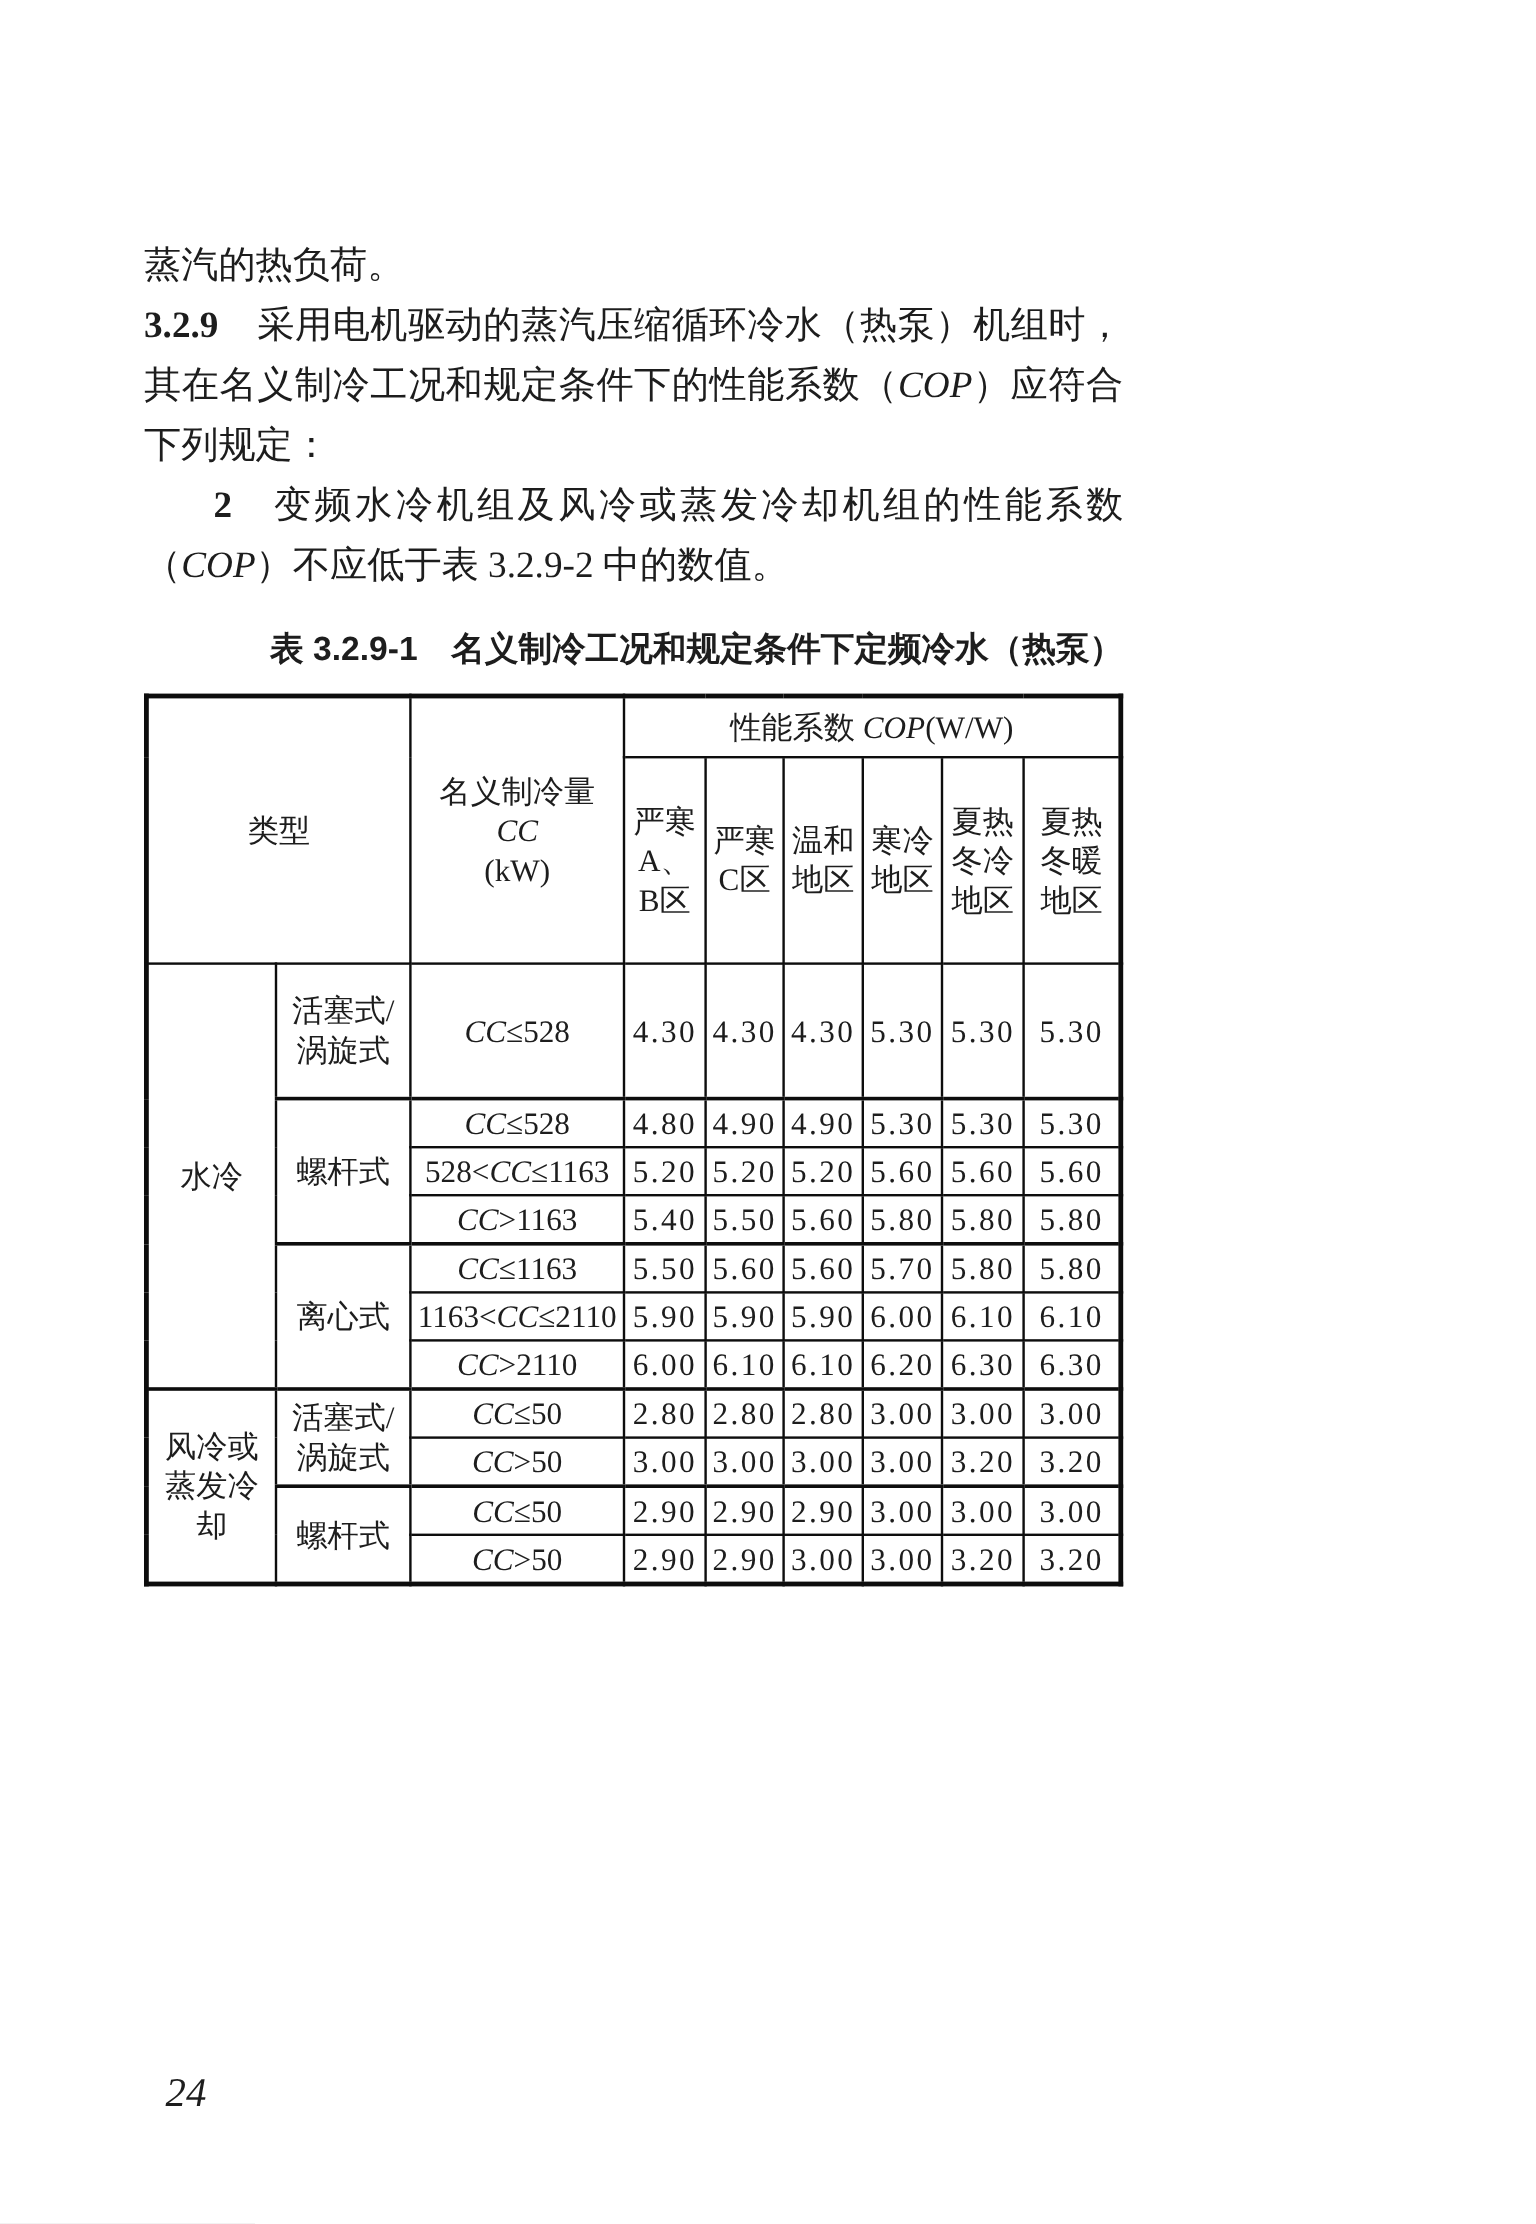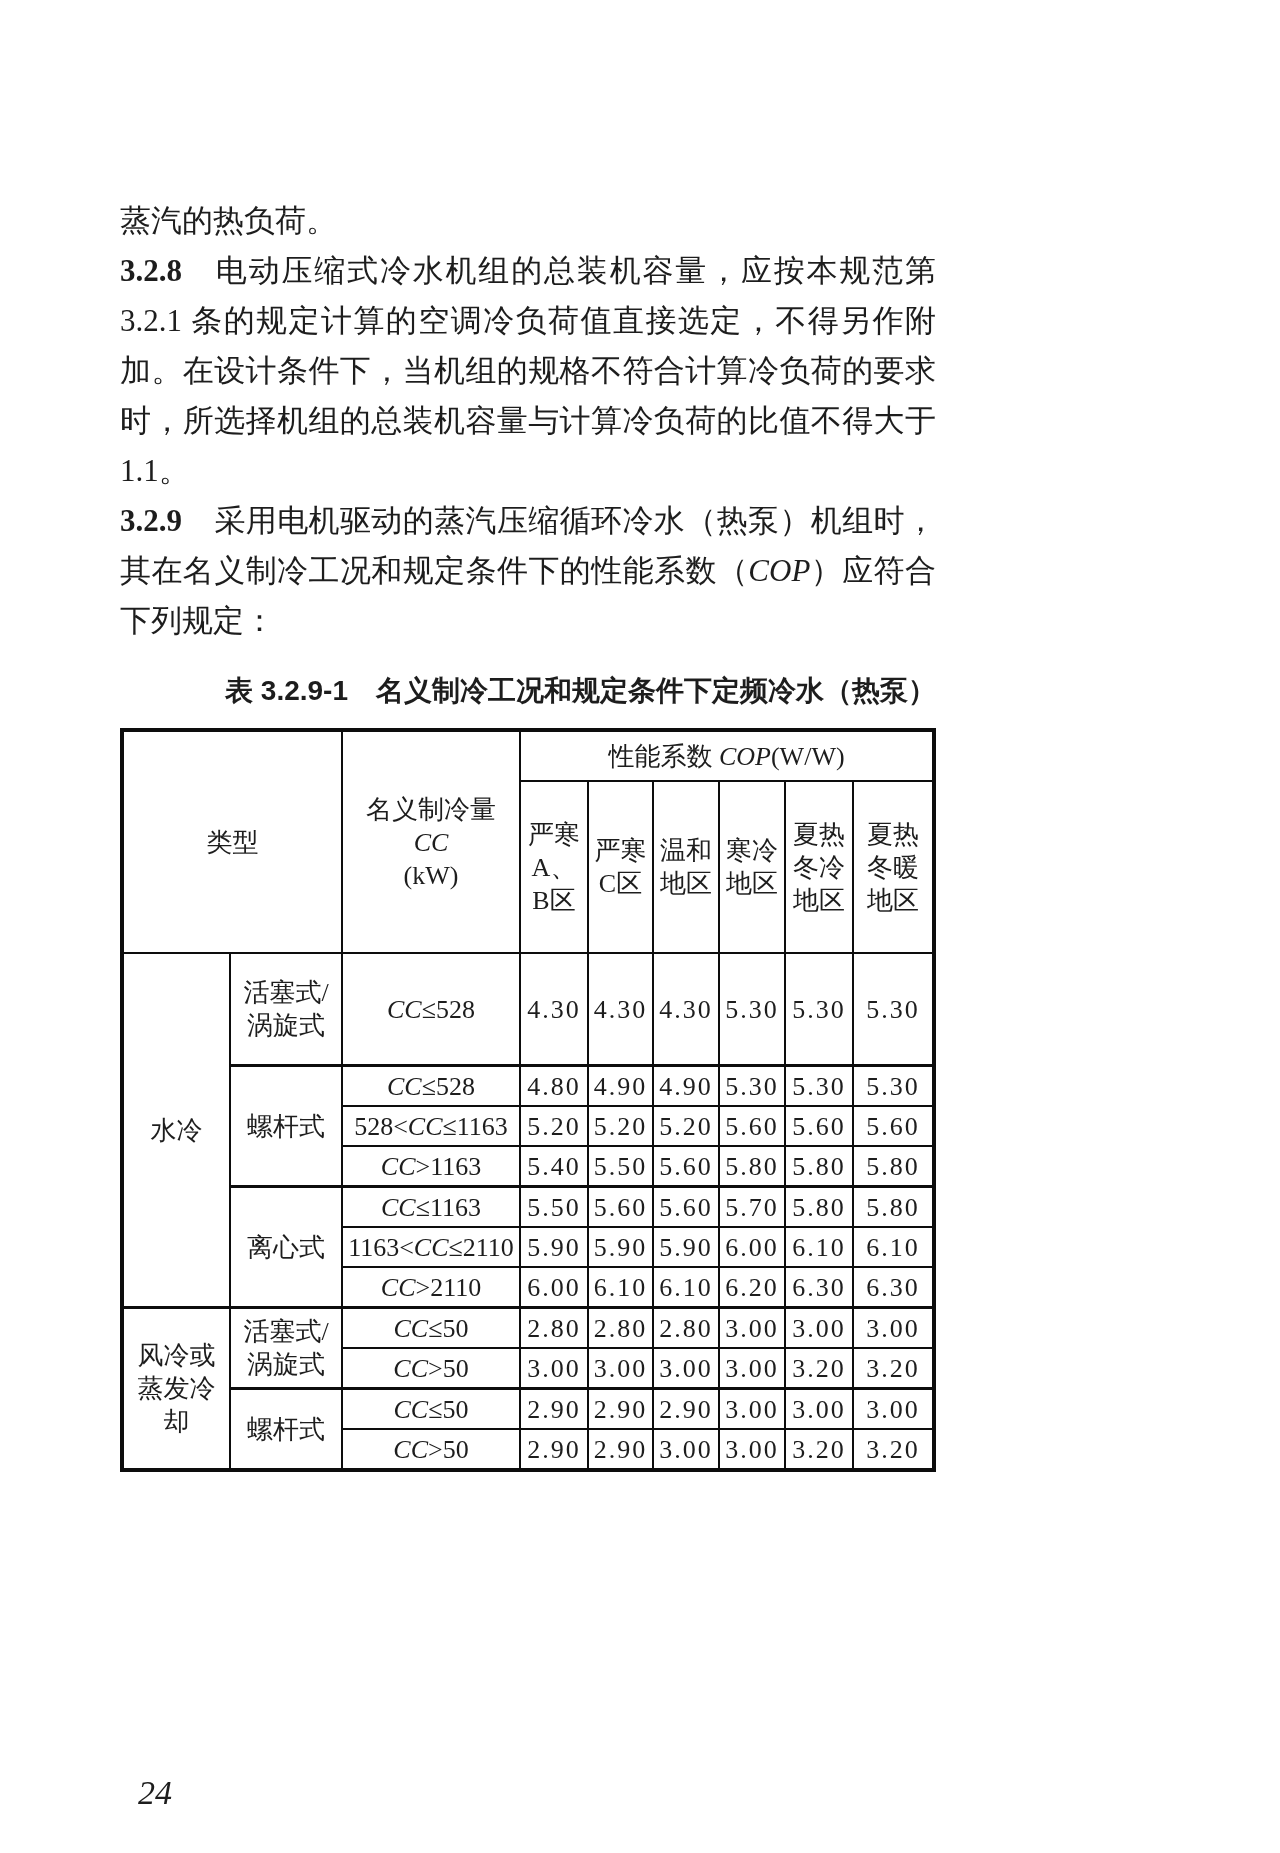--- a/index.html
+++ b/index.html
@@ -63,38 +63,37 @@
   td.cc{font-size:26px;}
   td.val{font-size:26px;letter-spacing:2px;}
   tr.sep td{border-top-width:3px;}
   tbody tr:first-child td{border-top-width:3px;}
   .page-number{
     position:absolute;
     left:138px;top:1726px;
     font-size:34px;
     font-style:italic;
     font-family:"Liberation Serif", serif;
-    margin-top:48px;
   }
   i{}
 </style>
 </head>
 <body>
 
 <div class="page">
   <div class="content">
 
     <p class="para"><span>蒸汽的热负荷。</span></p>
 
 
-    <p class="para"><b class="plabel">3.2.8</b><span>电动压缩式冷水机组的总装机容量，应按本规范第 3.2.1 条的规定计算的空调冷负荷值直接选定，不得另作附加。在设计条件下，当机组的规格不符合计算冷负荷的要求时，所选择机组的总装机容量与计算冷负荷的比值不得大于 1.1。</span></p>
 
     <p class="para"><b class="plabel">3.2.9</b><span>采用电机驱动的蒸汽压缩循环冷水（热泵）机组时，其在名义制冷工况和规定条件下的性能系数（<i>COP</i>）应符合下列规定：</span></p>
 
 
+    <p class="para item"><b class="plabel">2</b><span>变频水冷机组及风冷或蒸发冷却机组的性能系数（<i>COP</i>）不应低于表 3.2.9-2 中的数值。</span></p>
 
     <div class="caption">
       <span class="cap-line">表 3.2.9-1　名义制冷工况和规定条件下定频冷水（热泵）</span>
     </div>
 
     <table class="cop-table">
       <colgroup>
         <col style="width:108px">
           <col style="width:112px">
           <col style="width:178px">

